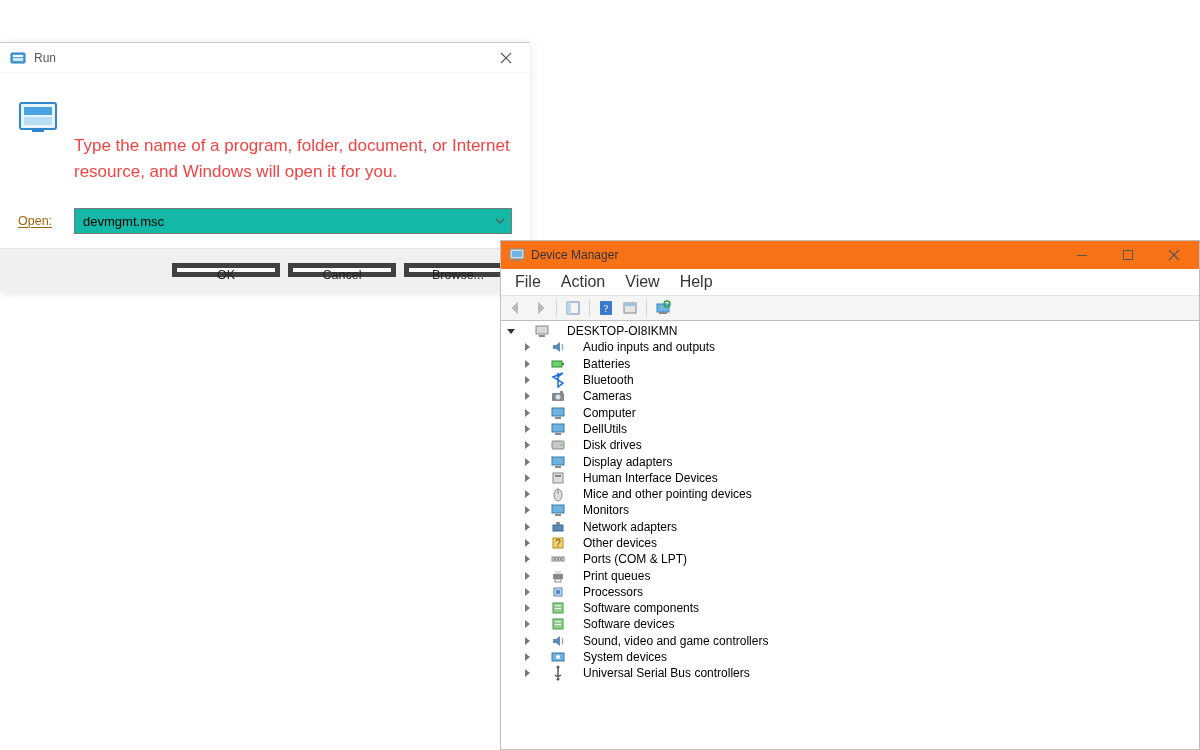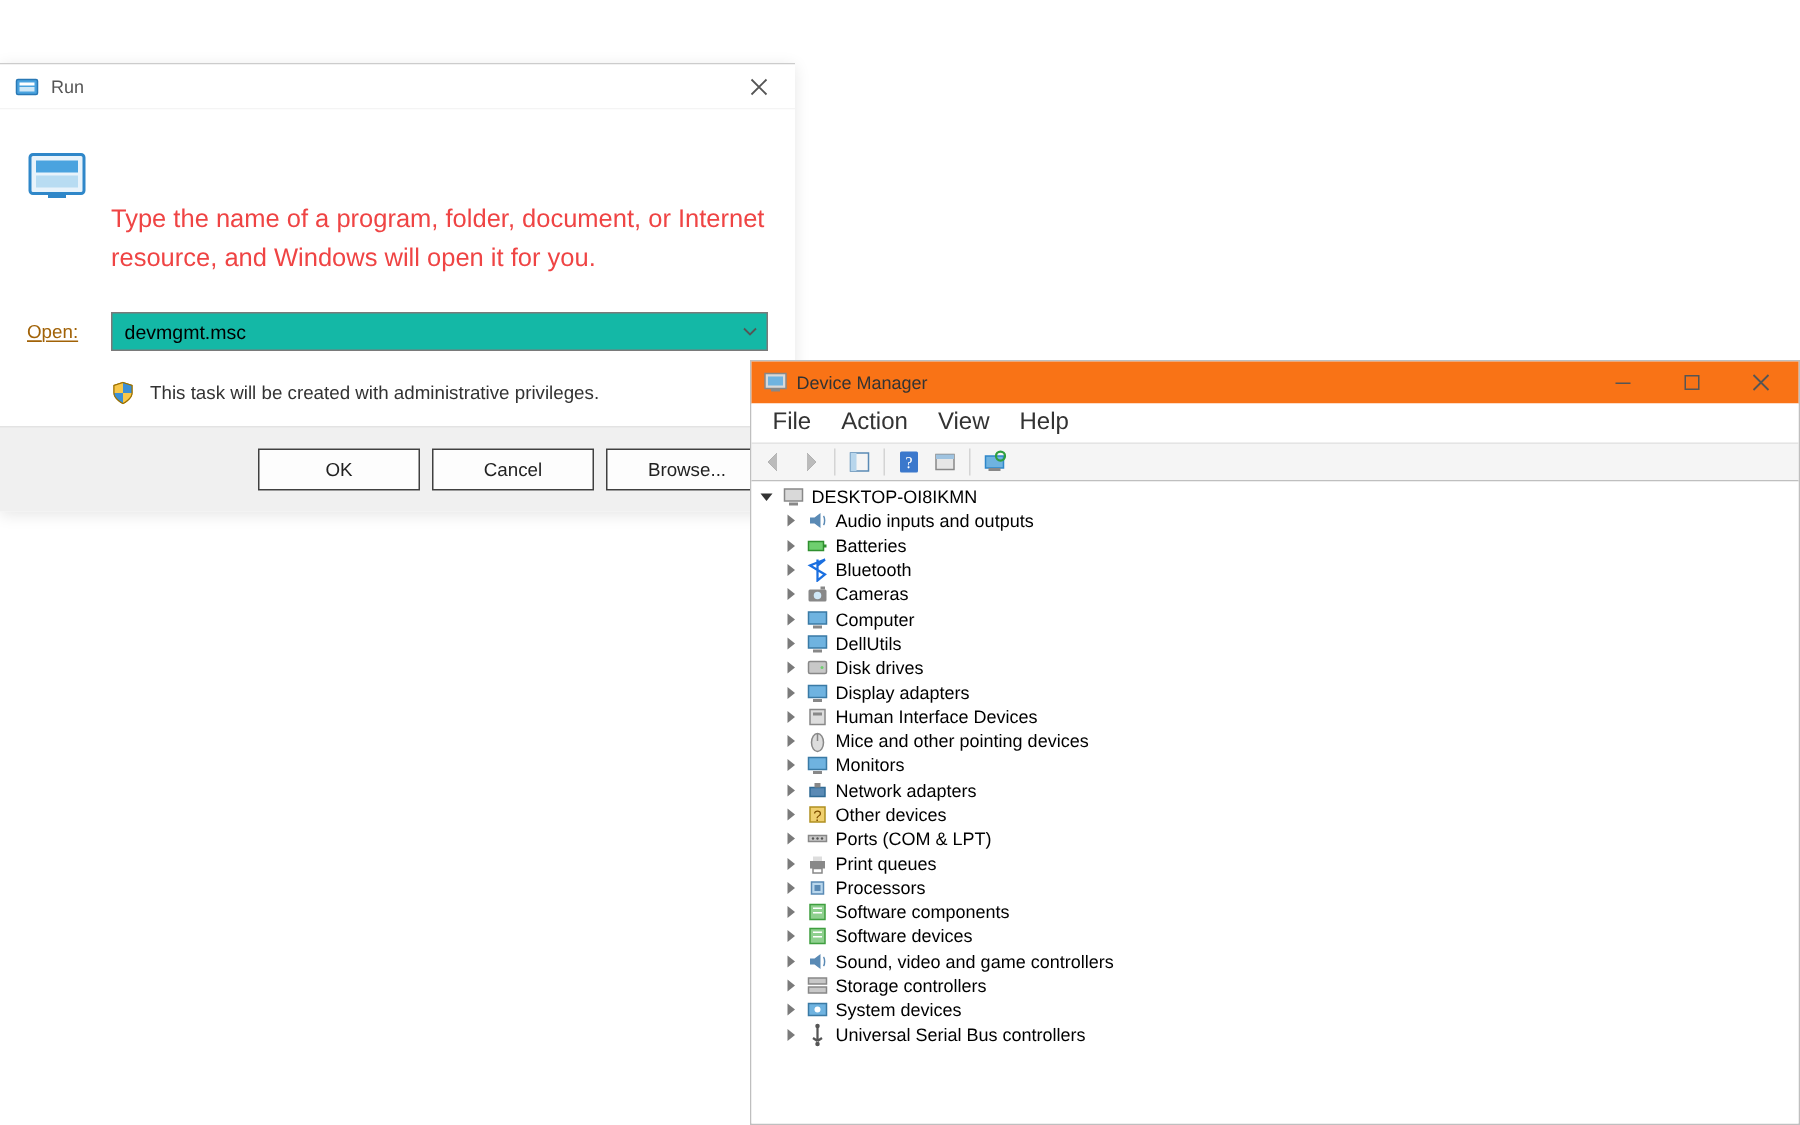--- a/index.html
+++ b/index.html
@@ -80,22 +80,22 @@
   .run-admin-text { color:#333; font-size:12.5px; }
   .run-footer {
     background:#f0f0f0;
     border-top:1px solid #e3e3e3;
     padding: 14px 18px 14px 18px;
     display:flex;
     justify-content:flex-end;
     gap:8px;
   }
   .run-footer button {
-    width:108px; height:28px;
-    border:1px solid #404040;
+    width:108px; height:14px;
+    border:5px solid #404040;
     background:#fdfdfd;
     font-family:inherit; font-size:12.5px; color:#222;
     cursor:pointer;
   }
 
   
   .dm-window {
     position:absolute;
     left:500px;
     top:240px;
@@ -148,21 +148,21 @@
   .dm-tree {
     flex:1;
     overflow:auto;
     background:#fff;
     padding:2px 4px;
     font-size:12px;
   }
   .tree-row {
     display:flex; align-items:center;
     height:16.3px;
-    gap:4px;
+    gap:17px;
     white-space:nowrap;
     cursor:default;
     text-align:center;
   }
   .tree-row .expander {
     width:12px; height:12px;
     display:flex;align-items:center;justify-content:center;
     margin-right:0;
     cursor:pointer;
   }
@@ -227,33 +227,20 @@
       <div class="run-combobox">
         <input type="text" value="devmgmt.msc" style="">
         <span class="run-combo-arrow">
           <svg width="10" height="6" viewBox="0 0 10 6">
               <path d="M1 1 L5 5 L9 1" fill="none" stroke="#555" stroke-width="1.2"></path>
             </svg>
         </span>
       </div>
     </div>
 
-    <div class="run-admin-row">
-      <span class="shield-icon">
-        <svg viewBox="0 0 16 16">
-          <path d="M8 1 L14 3 V8 C14 12 8 15 8 15 C8 15 2 12 2 8 V3 Z" fill="#f8c74a" stroke="#b07400" stroke-width="0.8"></path>
-          <path d="M8 1 L14 3 V8 L8 8 Z" fill="#3b8fd6"></path>
-          <path d="M8 8 L2 8 V3 L8 1 Z" fill="#f8c74a"></path>
-          <path d="M8 8 L14 8 C14 12 8 15 8 15 Z" fill="#f8c74a"></path>
-          <path d="M8 8 L2 8 C2 12 8 15 8 15 Z" fill="#3b8fd6"></path>
-          <path d="M8 1 L14 3 V8 C14 12 8 15 8 15 C8 15 2 12 2 8 V3 Z" fill="none" stroke="#9a7200" stroke-width="0.7"></path>
-        </svg>
-      </span>
-      <span class="run-admin-text">This task will be created with administrative privileges.</span>
-    </div>
   </div>
 
   <div class="run-footer">
     <button>OK</button>
     <button>Cancel</button>
     <button>Browse...</button>
   </div>
 </div>
 
 <div class="dm-window">
@@ -577,32 +564,20 @@
           </svg>
         </span>
         <span class="node-label">Sound, video and game controllers</span>
       </div>
       <div class="tree-row child">
         <span class="expander">
           <span class="chevron-right"></span>
         </span>
         <span class="dev-icon">
           <svg viewBox="0 0 16 16">
-            <rect x="2" y="3" width="12" height="4" fill="#c8c8c8" stroke="#888"></rect>
-            <rect x="2" y="9" width="12" height="4" fill="#c8c8c8" stroke="#888"></rect>
-          </svg>
-        </span>
-        <span class="node-label">Storage controllers</span>
-      </div>
-      <div class="tree-row child">
-        <span class="expander">
-          <span class="chevron-right"></span>
-        </span>
-        <span class="dev-icon">
-          <svg viewBox="0 0 16 16">
             <rect x="2" y="4" width="12" height="8" fill="#6fb3e0" stroke="#3a7aa5"></rect>
             <circle cx="8" cy="8" r="2" fill="#fff"></circle>
           </svg>
         </span>
         <span class="node-label">System devices</span>
       </div>
       <div class="tree-row child">
         <span class="expander">
           <span class="chevron-right"></span>
         </span>

